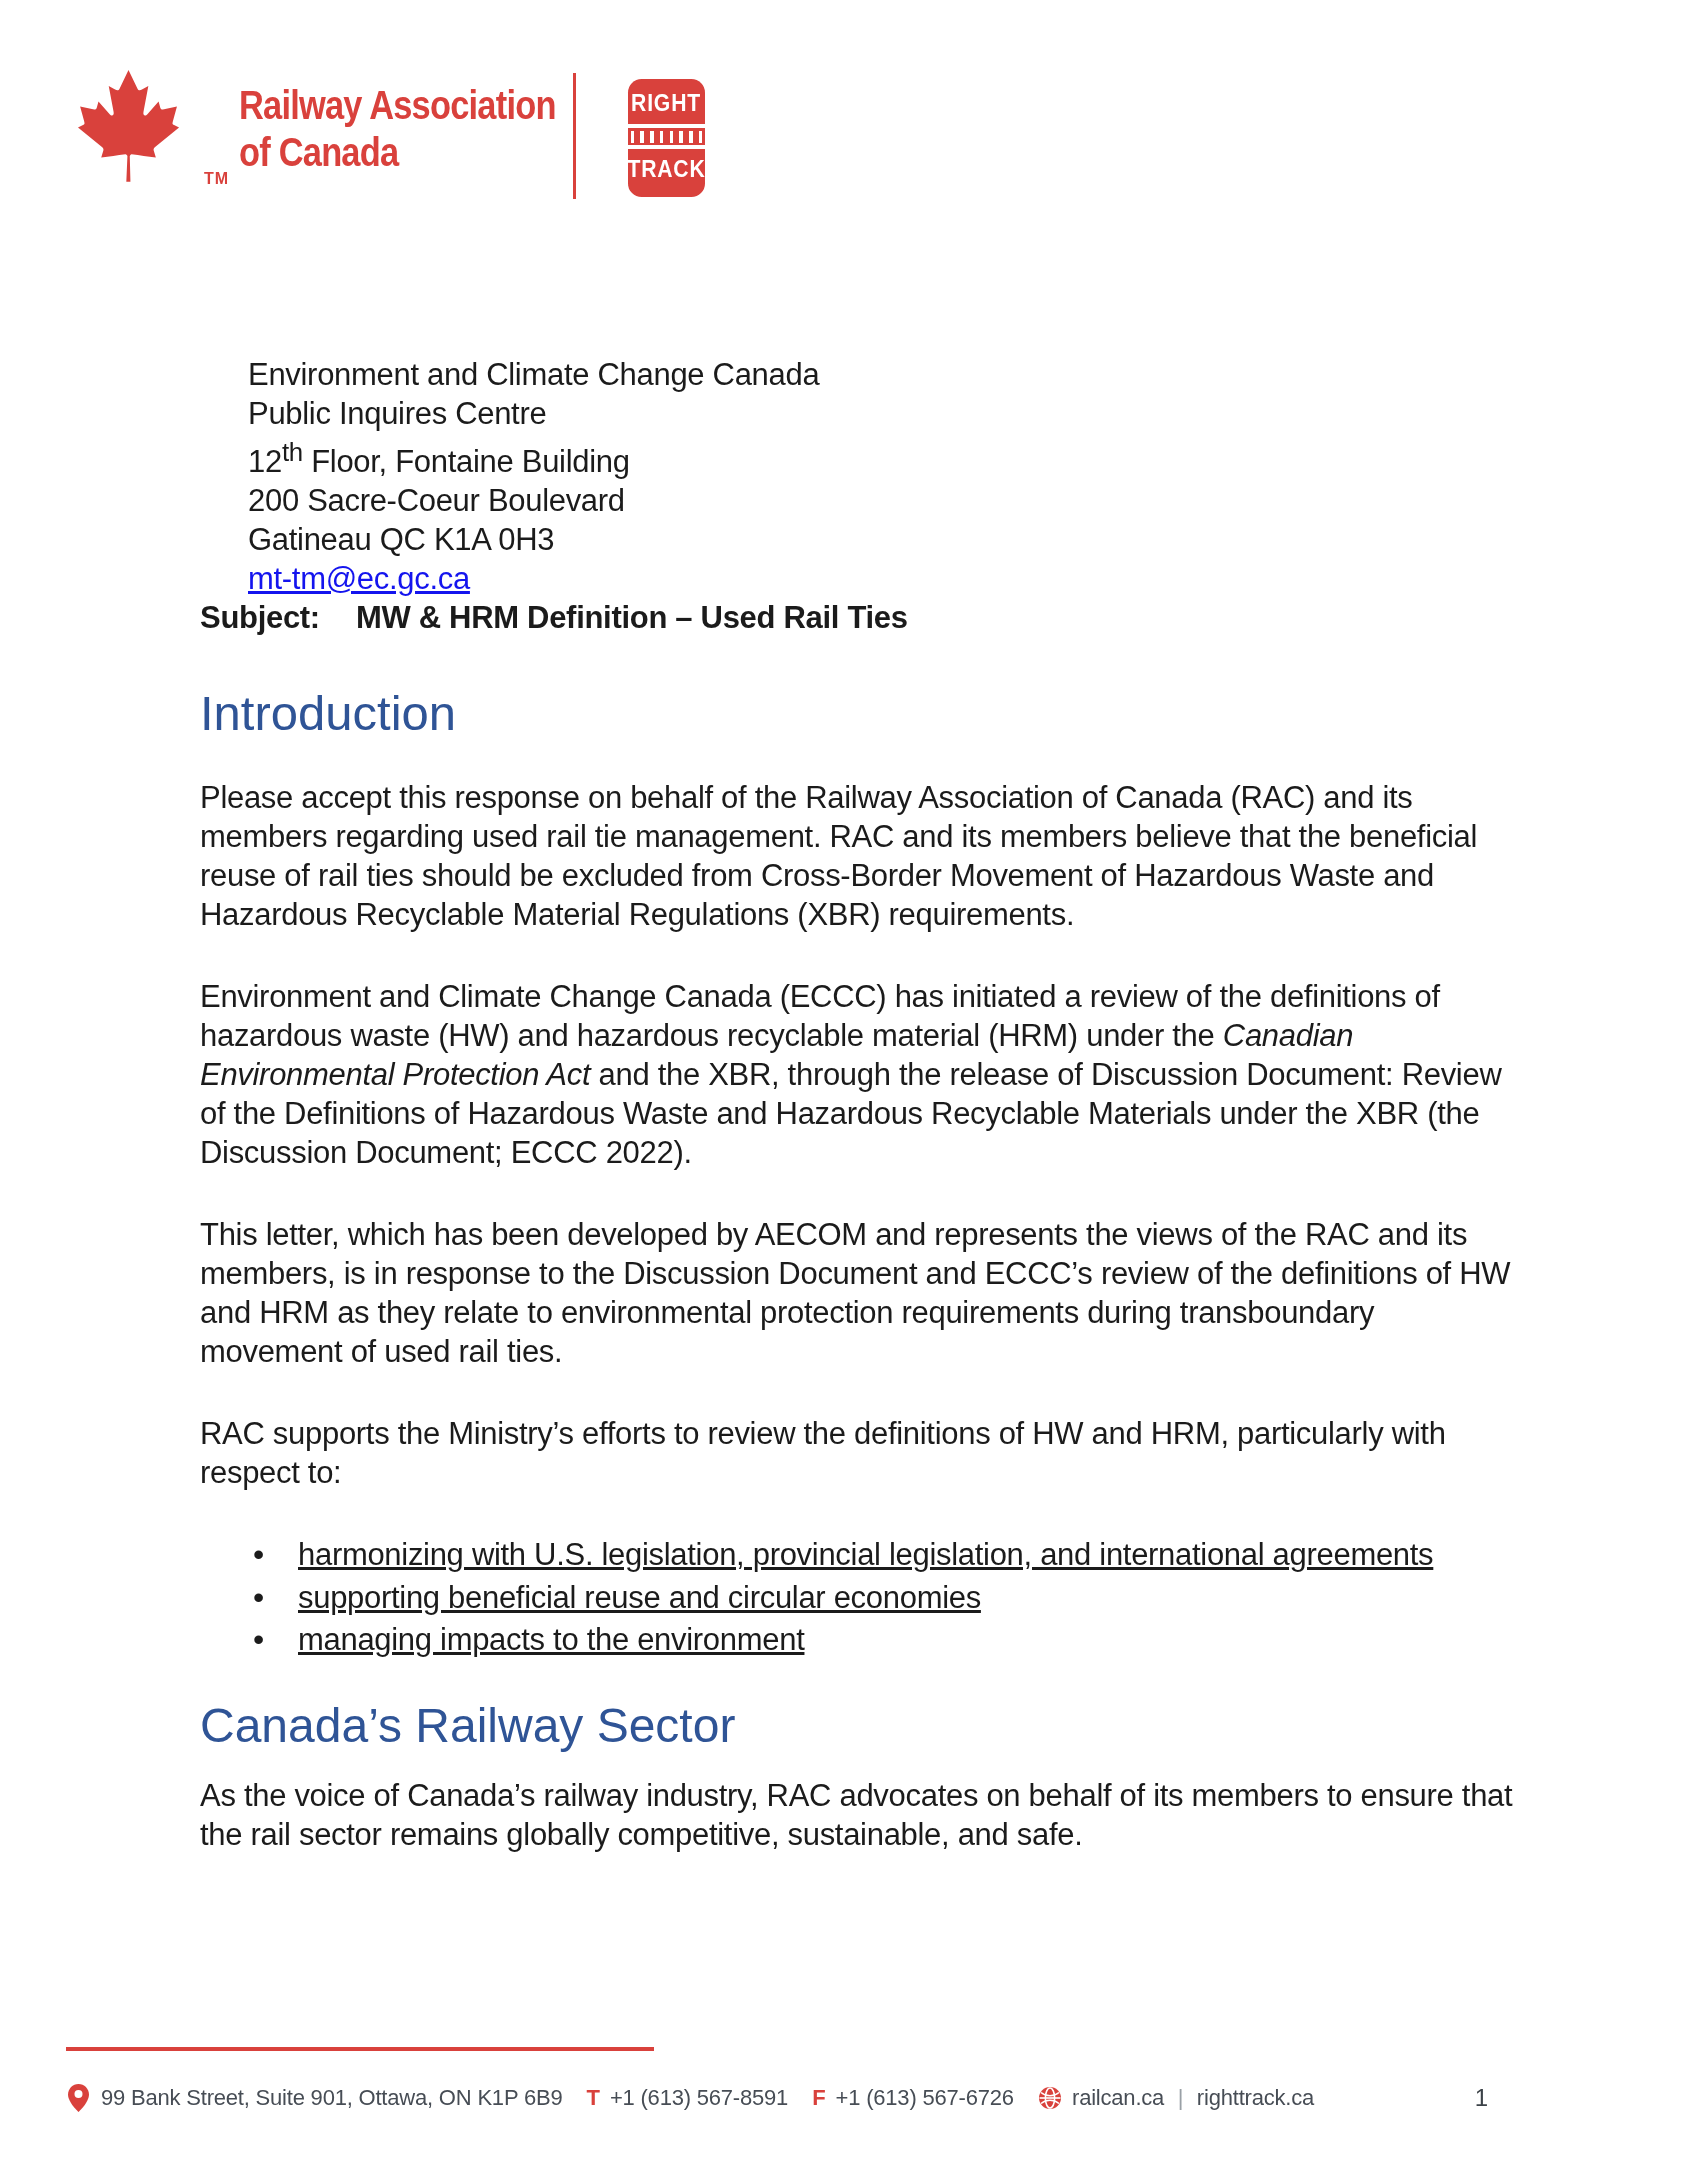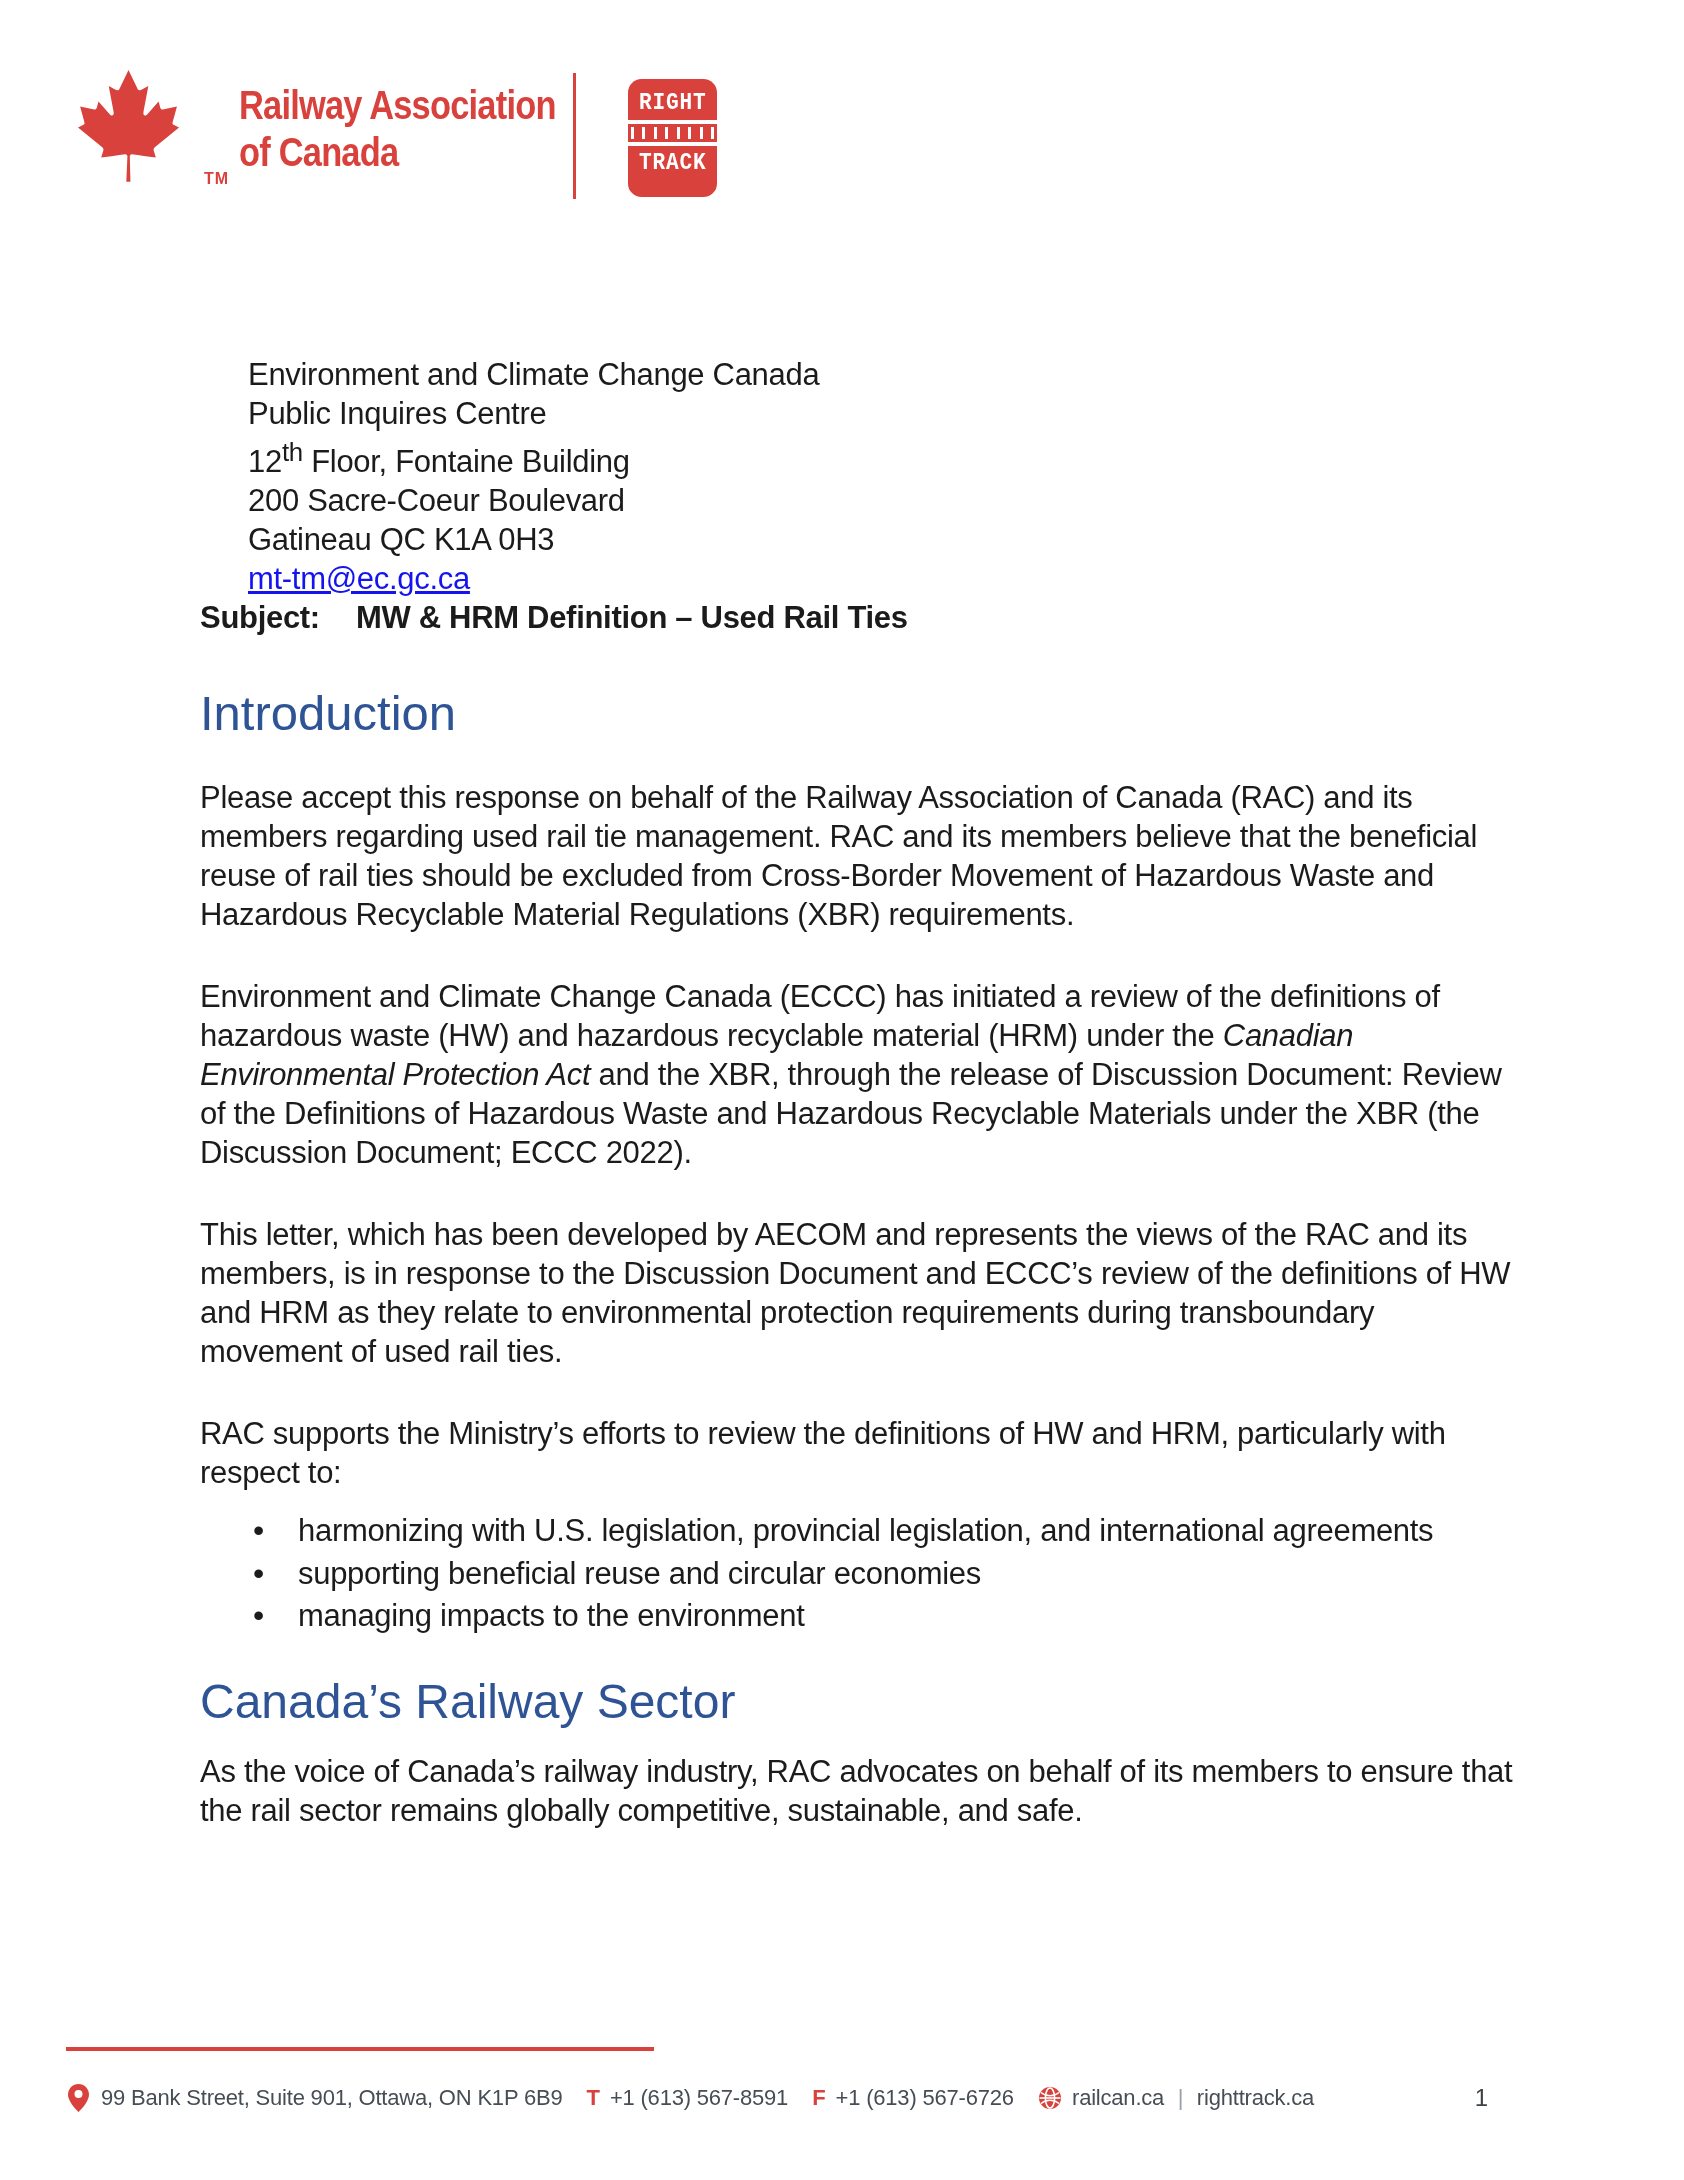--- a/index.html
+++ b/index.html
@@ -23,25 +23,24 @@
   .letterhead{position:absolute;top:58px;left:64px;height:145px;}
   .leaf-svg{position:absolute;left:0;top:6.8px;width:129px;height:128px;}
   .tm{position:absolute;left:140px;top:112px;font-size:16px;font-weight:bold;color:var(--brand-red);letter-spacing:0.9px;}
   .wordmark{
     position:absolute;left:175px;top:24px;
     color:var(--brand-red);font-weight:bold;font-size:40px;line-height:47px;
     letter-spacing:-0.9px;transform:scaleX(0.86);transform-origin:left top;white-space:nowrap;
   }
   .brand-divider{position:absolute;left:509px;top:15.3px;width:3.4px;height:126px;background:var(--brand-red);}
   .badge{
-    position:absolute;left:564px;top:21px;width:89px;height:118px;
+    position:absolute;left:564px;top:21px;width:77px;height:118px;
     background:var(--brand-red);border-radius:13.6px;color:#fff;
     display:flex;flex-direction:column;align-items:center;justify-content:space-between;
-    padding:11px 0 21px 0;
-    font-family:Liberation Mono, monospace;
+    padding:11px 0 14px 0;
   }
   .badge-word{font-weight:bold;font-size:23px;letter-spacing:0.9px;transform:scaleX(0.92);}
   .track{width:100%;border-top:4.3px solid #fff;border-bottom:4.3px solid #fff;padding:2.6px 2.6px;}
   .ties{display:flex;justify-content:space-between;height:12px;}
   .tie{width:3.4px;background:#fff;}
 
   
   .letter{
     position:absolute;left:200px;top:274px;width:1313px;
     font-size:31px;line-height:39px;letter-spacing:-0.3px;
@@ -50,21 +49,21 @@
   .date{margin:0;}
   .recipient{margin-top:81px;margin-left:48px;}
   .email-link{color:var(--link-blue);text-decoration:underline;}
   .subject{margin-top:43px;font-weight:bold;}
   .subject-label{display:inline-block;padding-right:36px;}
   h1.h1{margin:49px 0 37px 0;color:var(--heading-blue);font-size:49px;line-height:55px;font-weight:400;letter-spacing:0;}
   h2.h2{margin:44px 0 27px 0;color:var(--heading-blue);font-size:48px;line-height:46px;font-weight:400;letter-spacing:0;}
   p.body-para{margin-top:43px;}
   p.body-para.first{margin-top:0;}
   em{font-style:italic;}
-  ul.bullets{margin:19px 0 0 0;padding:0;list-style:none;}
+  ul.bullets{margin:43px 0 0 0;padding:0;list-style:none;text-decoration:underline;}
   ul.bullets li{position:relative;padding-left:98px;margin-top:3.4px;}
   ul.bullets li:first-child{margin-top:0;}
   ul.bullets li::before{content:"\2022";position:absolute;left:53px;top:0;font-size:32px;}
 
   
   .footer-rule{position:absolute;left:66px;top:2047px;width:588px;height:4.3px;background:var(--brand-red);}
   .footer-row{
     position:absolute;left:68px;top:2084px;width:1549px;
     display:flex;align-items:center;
     font-size:22px;letter-spacing:-0.2px;color:var(--footer-gray);

